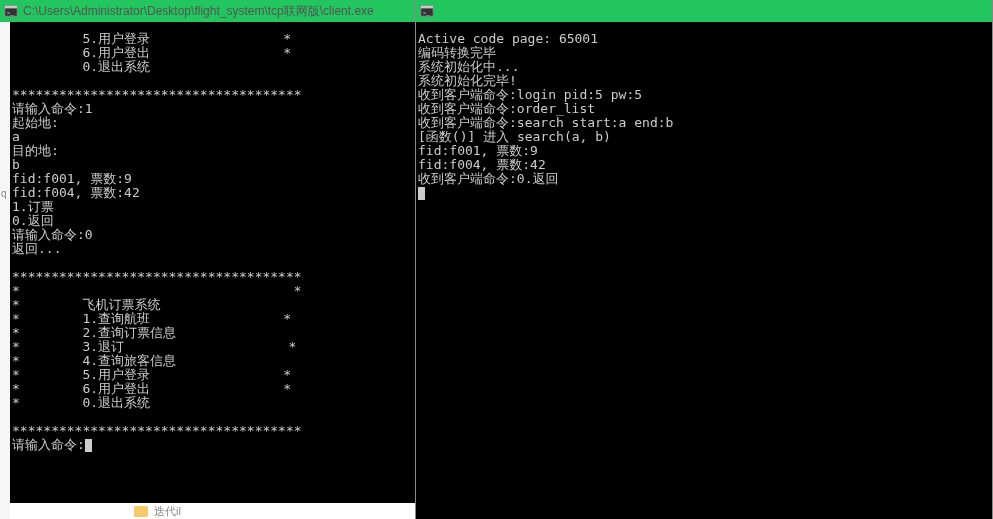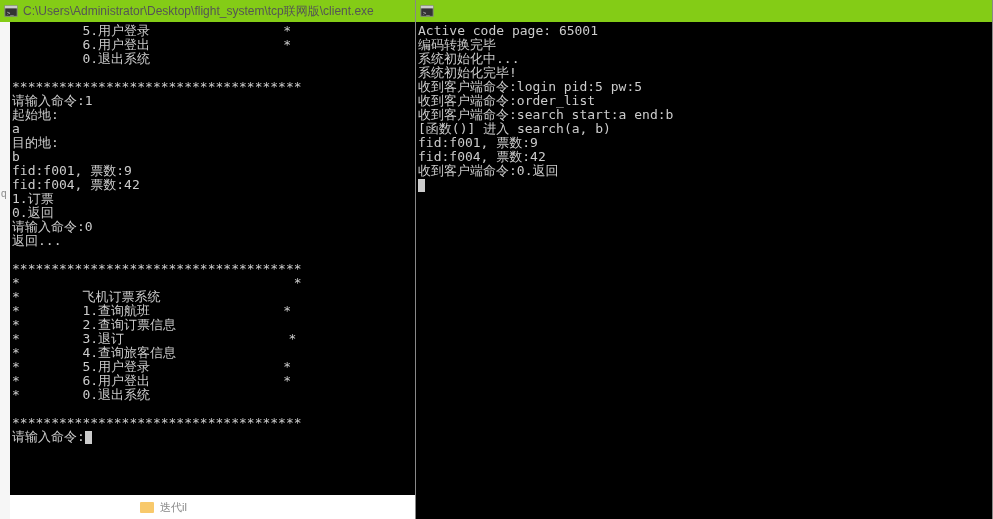--- a/index.html
+++ b/index.html
@@ -16,21 +16,21 @@
       display: flex;
       flex-direction: column;
       background: #000;
       position: relative;
       border-right: 1px solid #888;
     }
     .window-left { width: 416px; }
     .window-right { width: 577px; }
     .title-bar {
       height: 22px;
-      background: #84cc16;
+      background: #22c55e;
       color: #555;
       display: flex;
       align-items: center;
       padding: 10px 4px;
       font-family: "Segoe UI", Tahoma, sans-serif;
       font-size: 12px;
       overflow: hidden;
       white-space: nowrap;
     }
     .title-icon {
@@ -40,21 +40,21 @@
       flex-shrink: 0;
     }
     .title-text {
       overflow: hidden;
       text-overflow: ellipsis;
     }
     .console-body {
       flex: 1;
       background: #000;
       color: #ccc;
-      padding: 2px 0 0 2px;
+      padding: 10px 0 0 2px;
       font-family: "NSimSun", "SimSun", "Consolas", monospace;
       font-size: 13px;
       line-height: 14px;
       white-space: pre;
       overflow: hidden;
       position: relative;
     }
     .console-line { min-height: 14px; }
     .left-gutter {
       position: absolute;
@@ -74,24 +74,24 @@
     }
     .cursor-block {
       display: inline-block;
       width: 7px;
       height: 13px;
       background: #ccc;
       vertical-align: bottom;
     }
     .bottom-strip {
       position: absolute;
-      left: 10px;
+      left: 4px;
       right: 0;
       bottom: 0;
-      height: 24px;
+      height: 16px;
       background: #fff;
       display: flex;
       align-items: center;
       font-family: "Microsoft YaHei", sans-serif;
       font-size: 11px;
       color: #888;
     }
     .bottom-strip .folder-icon {
       width: 14px;
       height: 11px;

